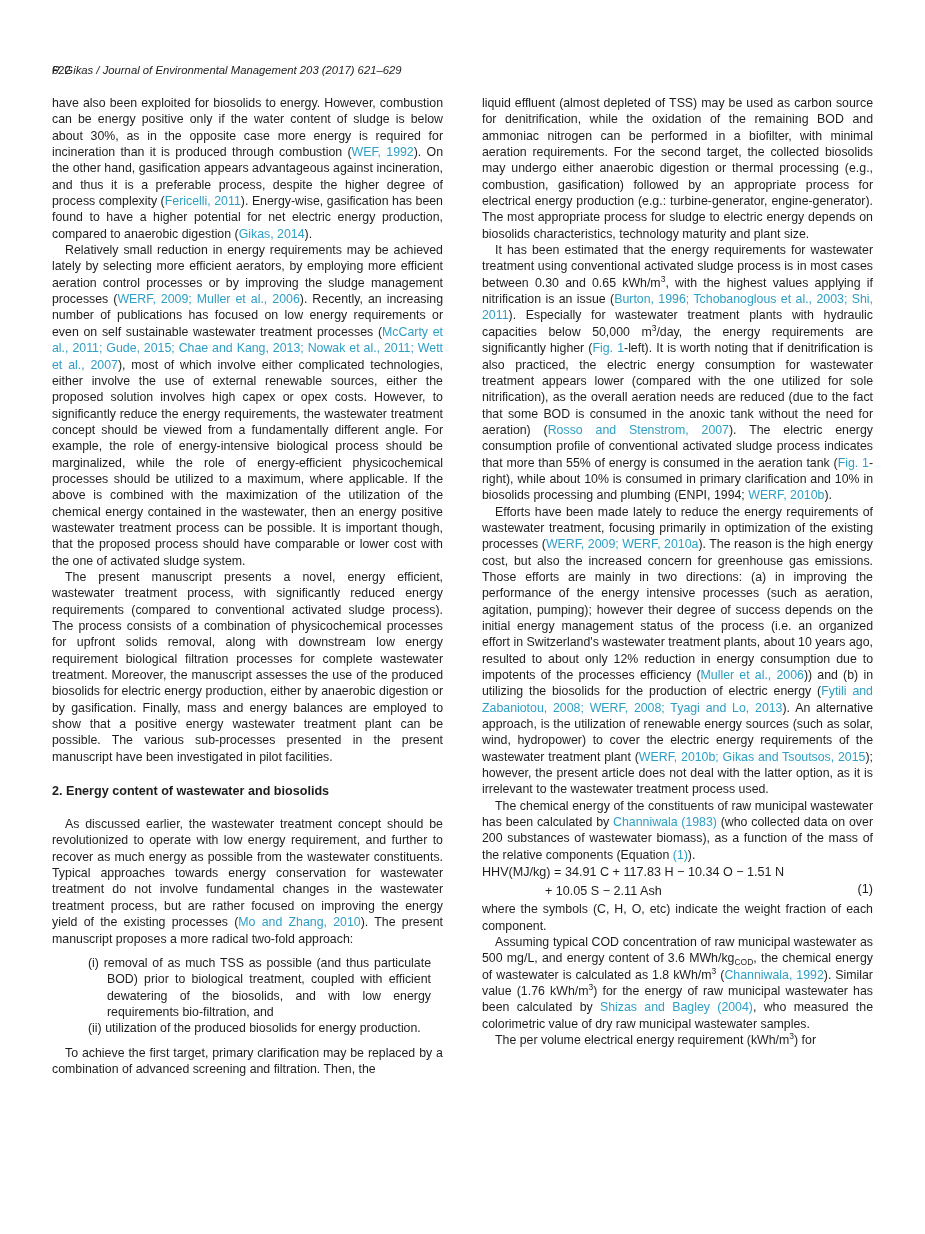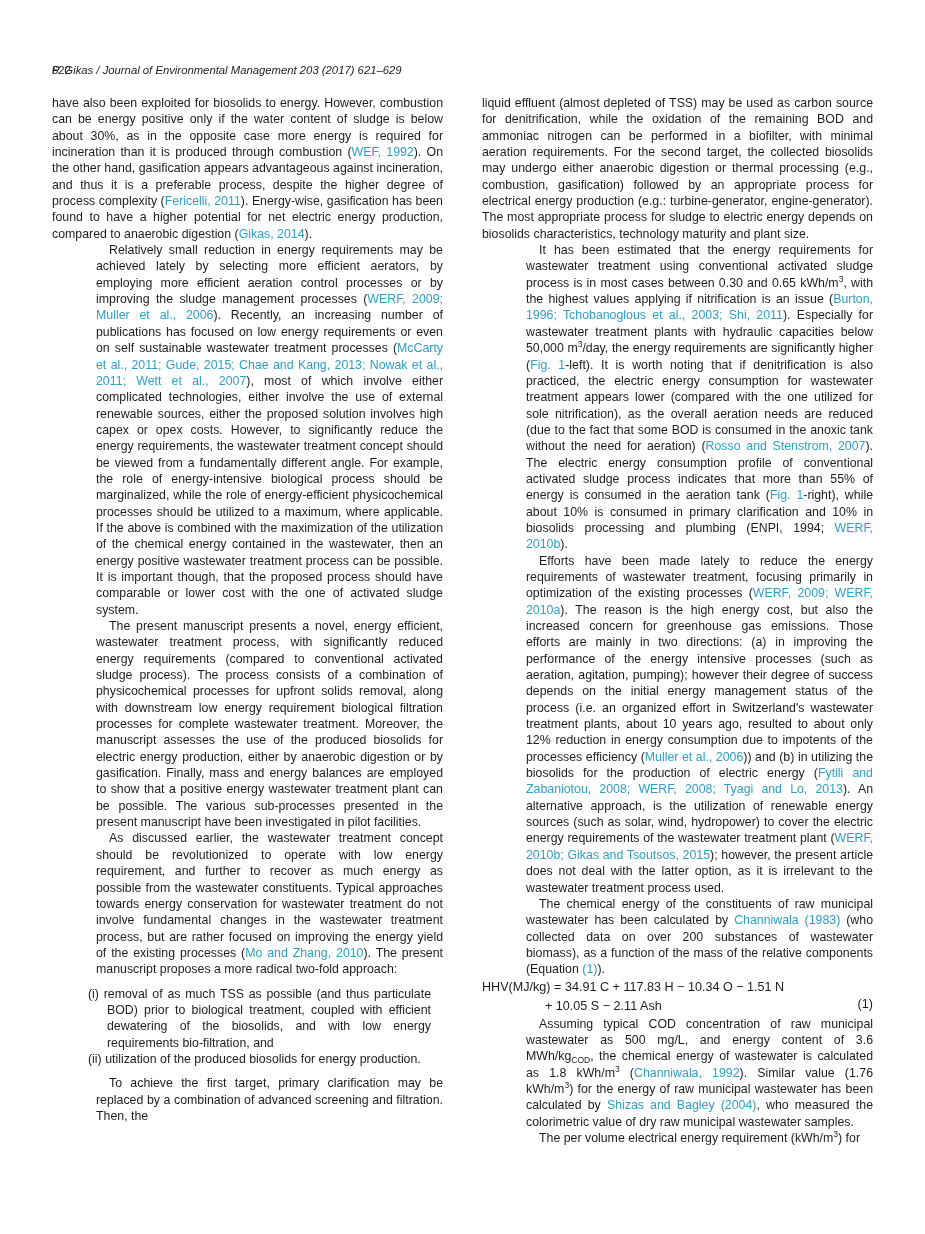--- a/index.html
+++ b/index.html
@@ -11,21 +11,21 @@
   }
   .running-head { position:absolute; top:64px; left:52px; width:821px; font-size:11.3px; }
   .page-number { position:absolute; left:0; top:0; font-style:normal; }
   .running-title { display:block; text-align:left; font-style:italic; }
   .columns { position:absolute; top:95px; left:52px; width:821px; display:flex; gap:39px; }
   .col { width:391px; }
   p.para {
     margin:0; font-size:12.35px; line-height:16.35px; text-align:justify;
     hyphens:auto; -webkit-hyphens:auto;
   }
-  p.indent { text-indent:13px;margin-left:44px; }
+  p.indent { text-indent:13px; }
   h2.section-heading { font-size:12.6px; line-height:16px; margin:18px 0 17px; font-weight:bold; }
   .list { margin:8px 0; }
   p.list-item {
     margin:0 12px 0 36px; padding-left:19px; text-indent:-19px;
     font-size:12.35px; line-height:16.35px; text-align:justify;
     hyphens:auto; -webkit-hyphens:auto;
   }
   .cite { color:var(--cite,#2f9fc5); }
   sup, sub { font-size:8.5px; line-height:0; }
   .equation { position:relative; margin:0 0; font-size:12.6px; line-height:19px; }
@@ -41,38 +41,40 @@
     <span class="page-number">622</span>
     <span class="running-title">P. Gikas / Journal of Environmental Management 203 (2017) 621–629</span>
   </header>
 
   <div class="columns">
 
     <div class="col">
       <p class="para"><span>have also been exploited for biosolids to energy. However, combustion can be energy positive only if the water content of sludge is below about 30%, as in the opposite case more energy is required for incineration than it is produced through combustion (</span><span class="cite">WEF, 1992</span><span>). On the other hand, gasification appears advantageous against incineration, and thus it is a preferable process, despite the higher degree of process complexity (</span><span class="cite">Fericelli, 2011</span><span>). Energy-wise, gasification has been found to have a higher potential for net electric energy production, compared to anaerobic digestion (</span><span class="cite">Gikas, 2014</span><span>).</span></p>
       <p class="para indent"><span>Relatively small reduction in energy requirements may be achieved lately by selecting more efficient aerators, by employing more efficient aeration control processes or by improving the sludge management processes (</span><span class="cite">WERF, 2009; Muller et al., 2006</span><span>). Recently, an increasing number of publications has focused on low energy requirements or even on self sustainable wastewater treatment processes (</span><span class="cite">McCarty et al., 2011; Gude, 2015; Chae and Kang, 2013; Nowak et al., 2011; Wett et al., 2007</span><span>), most of which involve either complicated technologies, either involve the use of external renewable sources, either the proposed solution involves high capex or opex costs. However, to significantly reduce the energy requirements, the wastewater treatment concept should be viewed from a fundamentally different angle. For example, the role of energy-intensive biological process should be marginalized, while the role of energy-efficient physicochemical processes should be utilized to a maximum, where applicable. If the above is combined with the maximization of the utilization of the chemical energy contained in the wastewater, then an energy positive wastewater treatment process can be possible. It is important though, that the proposed process should have comparable or lower cost with the one of activated sludge system.</span></p>
       <p class="para indent"><span>The present manuscript presents a novel, energy efficient, wastewater treatment process, with significantly reduced energy requirements (compared to conventional activated sludge process). The process consists of a combination of physicochemical processes for upfront solids removal, along with downstream low energy requirement biological filtration processes for complete wastewater treatment. Moreover, the manuscript assesses the use of the produced biosolids for electric energy production, either by anaerobic digestion or by gasification. Finally, mass and energy balances are employed to show that a positive energy wastewater treatment plant can be possible. The various sub-processes presented in the present manuscript have been investigated in pilot facilities.</span></p>
+      <h2 class="section-heading">2. Energy content of wastewater and biosolids</h2>
       <p class="para indent"><span>As discussed earlier, the wastewater treatment concept should be revolutionized to operate with low energy requirement, and further to recover as much energy as possible from the wastewater constituents. Typical approaches towards energy conservation for wastewater treatment do not involve fundamental changes in the wastewater treatment process, but are rather focused on improving the energy yield of the existing processes (</span><span class="cite">Mo and Zhang, 2010</span><span>). The present manuscript proposes a more radical two-fold approach:</span></p>
       <div class="list">
         <p class="list-item"><span>(i) removal of as much TSS as possible (and thus particulate BOD) prior to biological treatment, coupled with efficient dewatering of the biosolids, and with low energy requirements bio-filtration, and</span></p>
         <p class="list-item"><span>(ii) utilization of the produced biosolids for energy production.</span></p>
       </div>
       <p class="para indent"><span>To achieve the first target, primary clarification may be replaced by a combination of advanced screening and filtration. Then, the</span></p>
     </div>
 
     <div class="col">
       <p class="para"><span>liquid effluent (almost depleted of TSS) may be used as carbon source for denitrification, while the oxidation of the remaining BOD and ammoniac nitrogen can be performed in a biofilter, with minimal aeration requirements. For the second target, the collected biosolids may undergo either anaerobic digestion or thermal processing (e.g., combustion, gasification) followed by an appropriate process for electrical energy production (e.g.: turbine-generator, engine-generator). The most appropriate process for sludge to electric energy depends on biosolids characteristics, technology maturity and plant size.</span></p>
       <p class="para indent"><span>It has been estimated that the energy requirements for wastewater treatment using conventional activated sludge process is in most cases between 0.30 and 0.65 kWh/m</span><sup>3</sup><span>, with the highest values applying if nitrification is an issue (</span><span class="cite">Burton, 1996; Tchobanoglous et al., 2003; Shi, 2011</span><span>). Especially for wastewater treatment plants with hydraulic capacities below 50,000 m</span><sup>3</sup><span>/day, the energy requirements are significantly higher (</span><span class="cite">Fig. 1</span><span>-left). It is worth noting that if denitrification is also practiced, the electric energy consumption for wastewater treatment appears lower (compared with the one utilized for sole nitrification), as the overall aeration needs are reduced (due to the fact that some BOD is consumed in the anoxic tank without the need for aeration) (</span><span class="cite">Rosso and Stenstrom, 2007</span><span>). The electric energy consumption profile of conventional activated sludge process indicates that more than 55% of energy is consumed in the aeration tank (</span><span class="cite">Fig. 1</span><span>-right), while about 10% is consumed in primary clarification and 10% in biosolids processing and plumbing (ENPI, 1994; </span><span class="cite">WERF, 2010b</span><span>).</span></p>
       <p class="para indent"><span>Efforts have been made lately to reduce the energy requirements of wastewater treatment, focusing primarily in optimization of the existing processes (</span><span class="cite">WERF, 2009; WERF, 2010a</span><span>). The reason is the high energy cost, but also the increased concern for greenhouse gas emissions. Those efforts are mainly in two directions: (a) in improving the performance of the energy intensive processes (such as aeration, agitation, pumping); however their degree of success depends on the initial energy management status of the process (i.e. an organized effort in Switzerland's wastewater treatment plants, about 10 years ago, resulted to about only 12% reduction in energy consumption due to impotents of the processes efficiency (</span><span class="cite">Muller et al., 2006</span><span>)) and (b) in utilizing the biosolids for the production of electric energy (</span><span class="cite">Fytili and Zabaniotou, 2008; WERF, 2008; Tyagi and Lo, 2013</span><span>). An alternative approach, is the utilization of renewable energy sources (such as solar, wind, hydropower) to cover the electric energy requirements of the wastewater treatment plant (</span><span class="cite">WERF, 2010b; Gikas and Tsoutsos, 2015</span><span>); however, the present article does not deal with the latter option, as it is irrelevant to the wastewater treatment process used.</span></p>
       <p class="para indent"><span>The chemical energy of the constituents of raw municipal wastewater has been calculated by </span><span class="cite">Channiwala (1983)</span><span> (who collected data on over 200 substances of wastewater biomass), as a function of the mass of the relative components (Equation </span><span class="cite">(1)</span><span>).</span></p>
       <div class="equation">
         <div class="eq-lines">
           <div class="eq-line1">HHV(MJ/kg) = 34.91 C + 117.83 H − 10.34 O − 1.51 N</div>
           <div class="eq-line2">+ 10.05 S − 2.11 Ash</div>
         </div>
         <div class="eq-number">(1)</div>
       </div>
+      <p class="para"><span>where the symbols (C, H, O, etc) indicate the weight fraction of each component.</span></p>
       <p class="para indent"><span>Assuming typical COD concentration of raw municipal wastewater as 500 mg/L, and energy content of 3.6 MWh/kg</span><sub>COD</sub><span>, the chemical energy of wastewater is calculated as 1.8 kWh/m</span><sup>3</sup><span> (</span><span class="cite">Channiwala, 1992</span><span>). Similar value (1.76 kWh/m</span><sup>3</sup><span>) for the energy of raw municipal wastewater has been calculated by </span><span class="cite">Shizas and Bagley (2004)</span><span>, who measured the colorimetric value of dry raw municipal wastewater samples.</span></p>
       <p class="para indent"><span>The per volume electrical energy requirement (kWh/m</span><sup>3</sup><span>) for</span></p>
     </div>
 
   </div>
 </div>
 
 </body></html>

